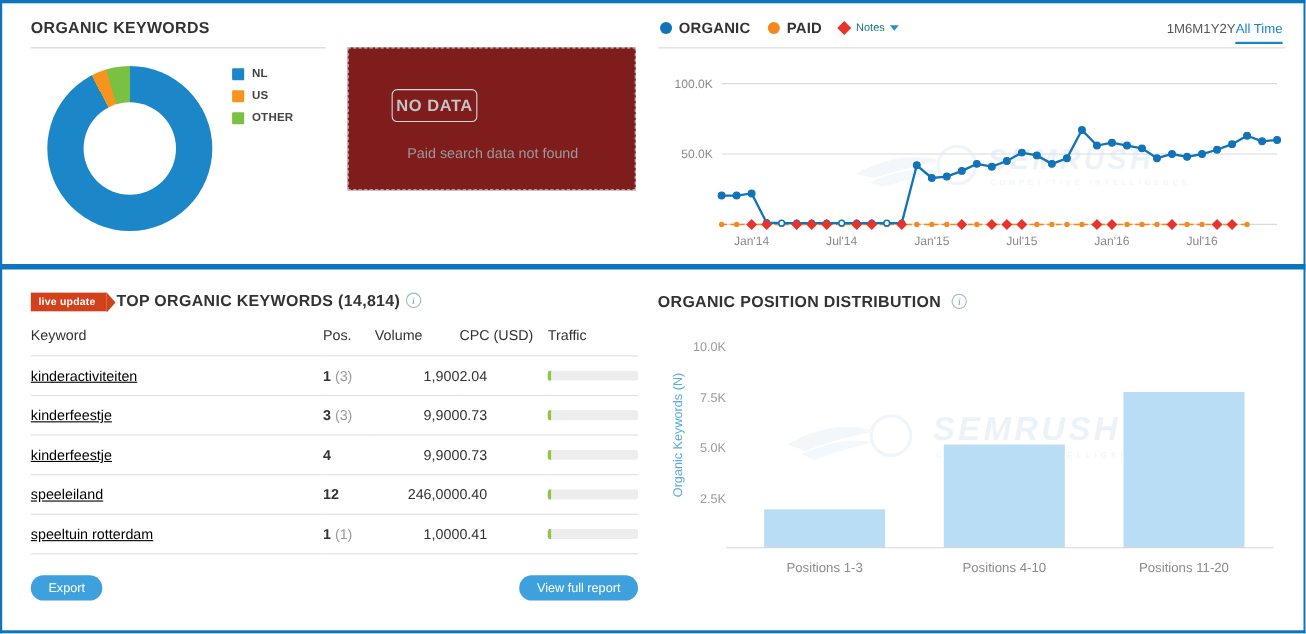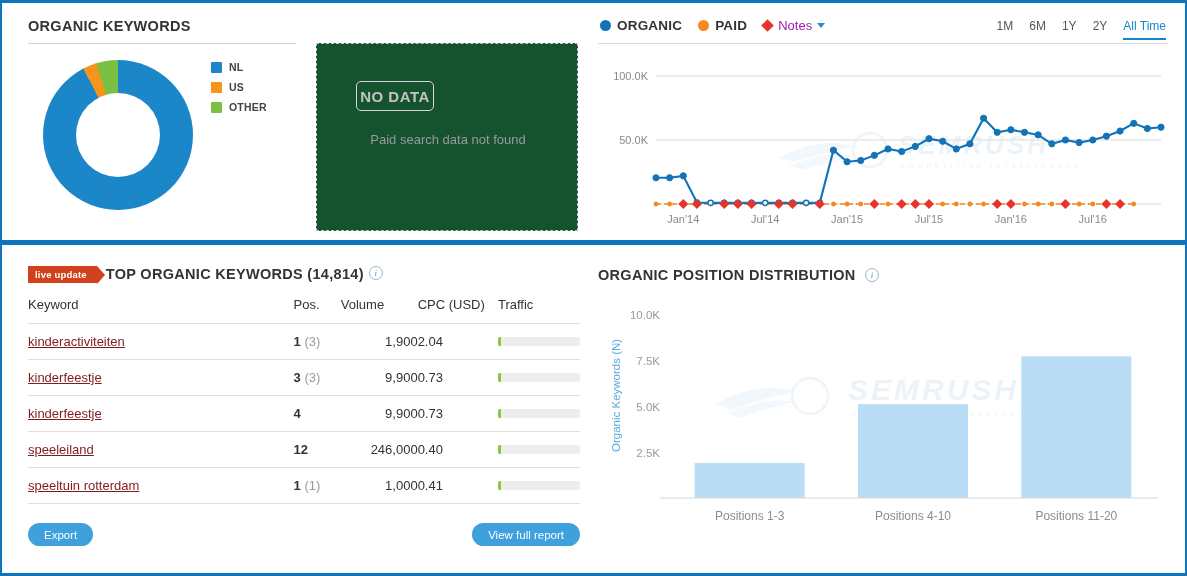--- a/index.html
+++ b/index.html
@@ -62,22 +62,22 @@
   #donut-legend {
     position: absolute; left: 183px; top: 3px;
     font-size: 11.5px; color: #444;
   }
   #donut-legend .lg-row { display: flex; align-items: center; margin-bottom: 8px; }
   #donut-legend .sw { width: 11px; height: 11px; margin-right: 7px; border-radius: 1px; }
   #donut-legend .lbl { font-weight: bold; font-size: 10.5px; letter-spacing:.2px; }
 
   
   #nodata-box {
-    position: absolute; left: 316px; top: 43px; width: 262px; height: 188px;
-    border: 1px dashed #c8c8c8; background: #14532d;
+    position: absolute; left: 316px; top: 43px; width: 262px; height: 130px;
+    border: 1px dashed #c8c8c8; background: #7f1d1d;
   }
   #nodata-badge {
     position: absolute; left: 39px; top: 37px; width: 78px; height: 30px;
     border: 1px solid #d8d8d8; border-radius: 5px;
     color: #c4c4c4; font-size: 15px; font-weight: bold; letter-spacing: .5px;
     display: flex; align-items: center; justify-content: center;
   }
   #nodata-text {
     position: absolute; left: 0; top: 88px; width: 262px; text-align: center;
     color: #9a9a9a; font-size: 13px;
@@ -87,28 +87,28 @@
   #trend-panel { position: absolute; left: 598px; top: 16px; width: 570px; height: 215px; }
   #trend-legend { position: absolute; left: 2px; top: 2px; display: flex; align-items: center; gap: 0; }
   .leg-item { display: flex; align-items: center; margin-right: 16px; }
   .dot-blue { width: 11px; height: 11px; border-radius: 50%; background: #1273b8; margin-right: 6px; }
   .dot-orange { width: 11px; height: 11px; border-radius: 50%; background: #f5881f; margin-right: 6px; }
   .diamond-red {
     width: 9px; height: 9px; background: #e8332a; margin-right: 6px;
     transform: rotate(45deg);
   }
   .leg-text { font-size: 13.5px; font-weight: bold; color: #333; letter-spacing: .2px; }
-  .leg-notes { font-size: 13px; color: #a21caf; font-weight: normal; }
+  .leg-notes { font-size: 10px; color: #0f766e; font-weight: normal; }
   .caret-down {
     width: 0; height: 0; border-left: 4px solid transparent; border-right: 4px solid transparent;
     border-top: 5px solid #2a8cc9; margin-left: 5px;
   }
   #range-tabs { position: absolute; right: 2px; top: 3px; display: flex; align-items: flex-start; }
   .range-tab {
-    font-size: 12px; color: #555; margin-left: 16px; padding-bottom: 5px;
+    font-size: 12px; color: #555; margin-left: 0; padding-bottom: 5px;
     border-bottom: 2px solid transparent;
   }
   .range-tab.active { color: #1b84c6; border-bottom-color: #1b84c6; }
   #trend-head-rule { position: absolute; left: 0; top: 27px; width: 570px; height: 1px; background: #d9d9d9; }
   #trend-svg-wrap { position: absolute; left: 0; top: 42px; width: 570px; height: 175px; }
   .axis-lbl { font-size: 11px; fill: #8a8a8a; font-family: "Liberation Sans", sans-serif; }
 
   
   #keywords-panel { position: absolute; left: 28px; top: 266px; width: 552px; }
   #kw-head { display: flex; }
@@ -128,21 +128,21 @@
     text-align: left; font-weight: normal; color: #333; font-size: 13px;
     padding: 0 0 11px 0;
   }
   #kw-table td { padding: 10px 0 10px 0; border-top: 1px solid #e0e0e0; font-size: 13px; }
   #kw-table tbody tr:last-child td { border-bottom: 1px solid #e0e0e0; margin-left: 23px; }
   .col-kw { width: 272px; }
   .col-pos { width: 48px; }
   .col-vol { width: 78px; text-align: right; }
   .col-cpc { width: 82px; }
   .col-traffic { width: 72px; }
-  .kw-link { color: #7f1d1d; text-decoration: underline; font-size: 13px; }
+  .kw-link { color: #000000; text-decoration: underline; font-size: 13px; }
   .pos-main { font-weight: bold; color: #333; }
   .pos-prev { color: #9b9b9b; font-weight: normal; }
   .traffic-track {
     position: relative; display: block; width: 82px; height: 9px;
     background: #ededed; border-radius: 2px;
   }
   .traffic-fill {
     position: absolute; left: 0; top: 0; height: 9px; width: 3px;
     background: #8ec641; border-radius: 2px 0 0 2px;
   }

